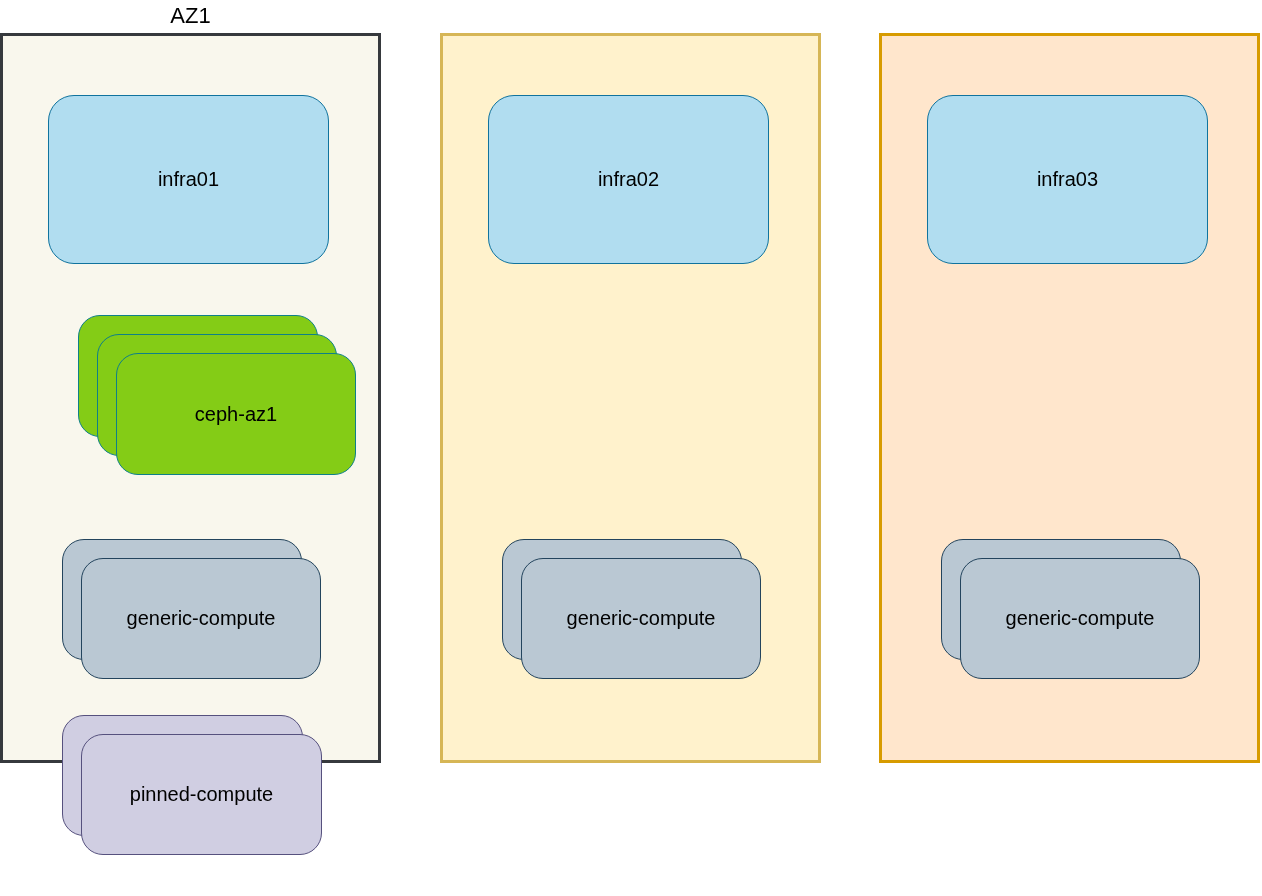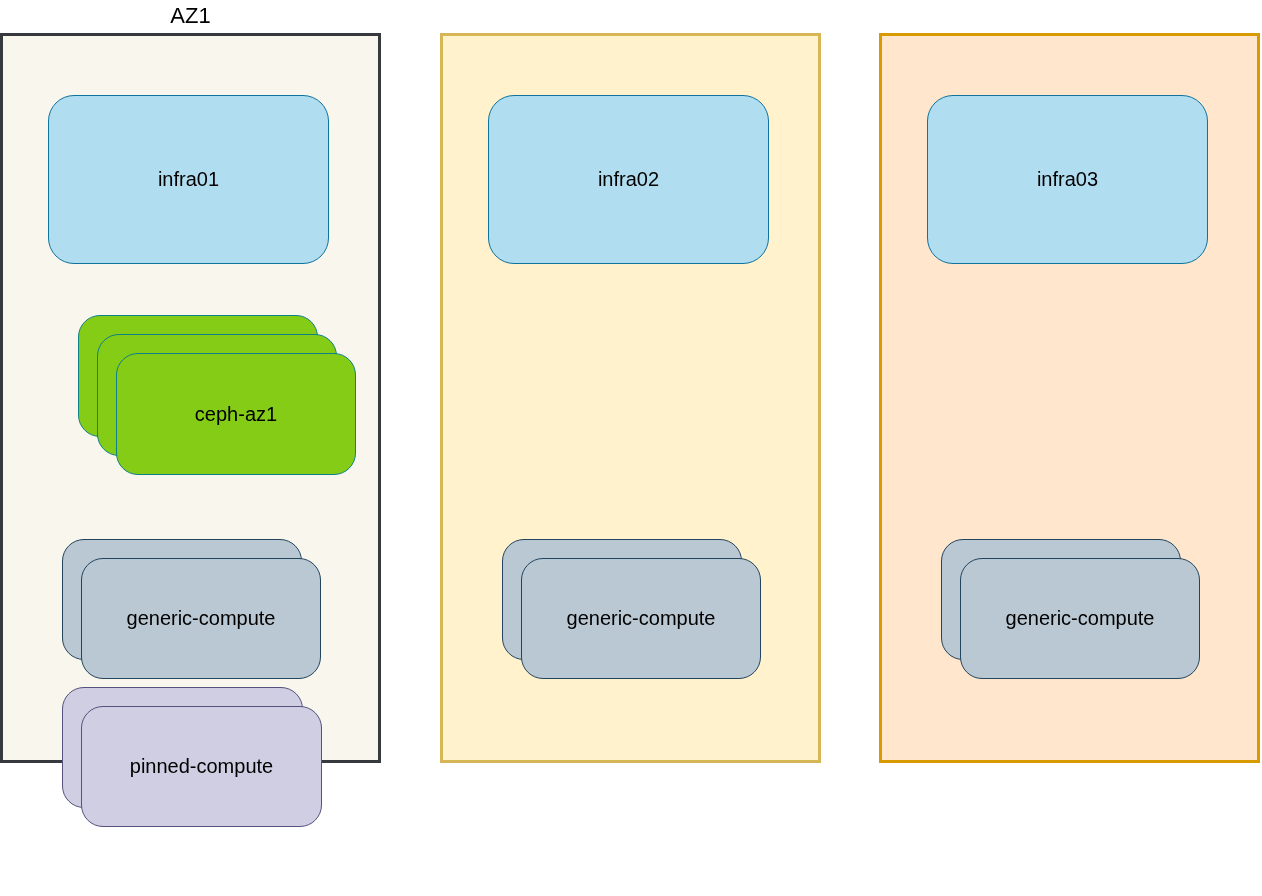--- a/index.html
+++ b/index.html
@@ -76,21 +76,21 @@
     align-items: center;
     justify-content: center;
   }
 
   .stack.ceph { left: 59px; top: 279px; width: 278px; height: 160px; }
   .stack.ceph .layer { background: #84cc16; border-color: #0E8088; margin-left: 16px; }
 
   .stack.generic { left: 59px; top: 478px; width: 259px; height: 141px; margin-top: 25px; }
   .stack.generic .layer { background: #BAC8D3; border-color: #23445D; height: 121px; }
 
-  .stack.pinned { left: 59px; top: 651px; width: 261px; height: 141px; padding-left: 47px; }
+  .stack.pinned { left: 59px; top: 679px; width: 261px; height: 141px; padding-left: 47px; }
   .stack.pinned .layer { background: #D0CEE2; border-color: #56517E; height: 121px; width: 241px; }
 </style>
 </head>
 <body>
 
 <div class="canvas">
 
   <div class="zone-title zt1">AZ1</div>
 
   <div class="zone z1">

